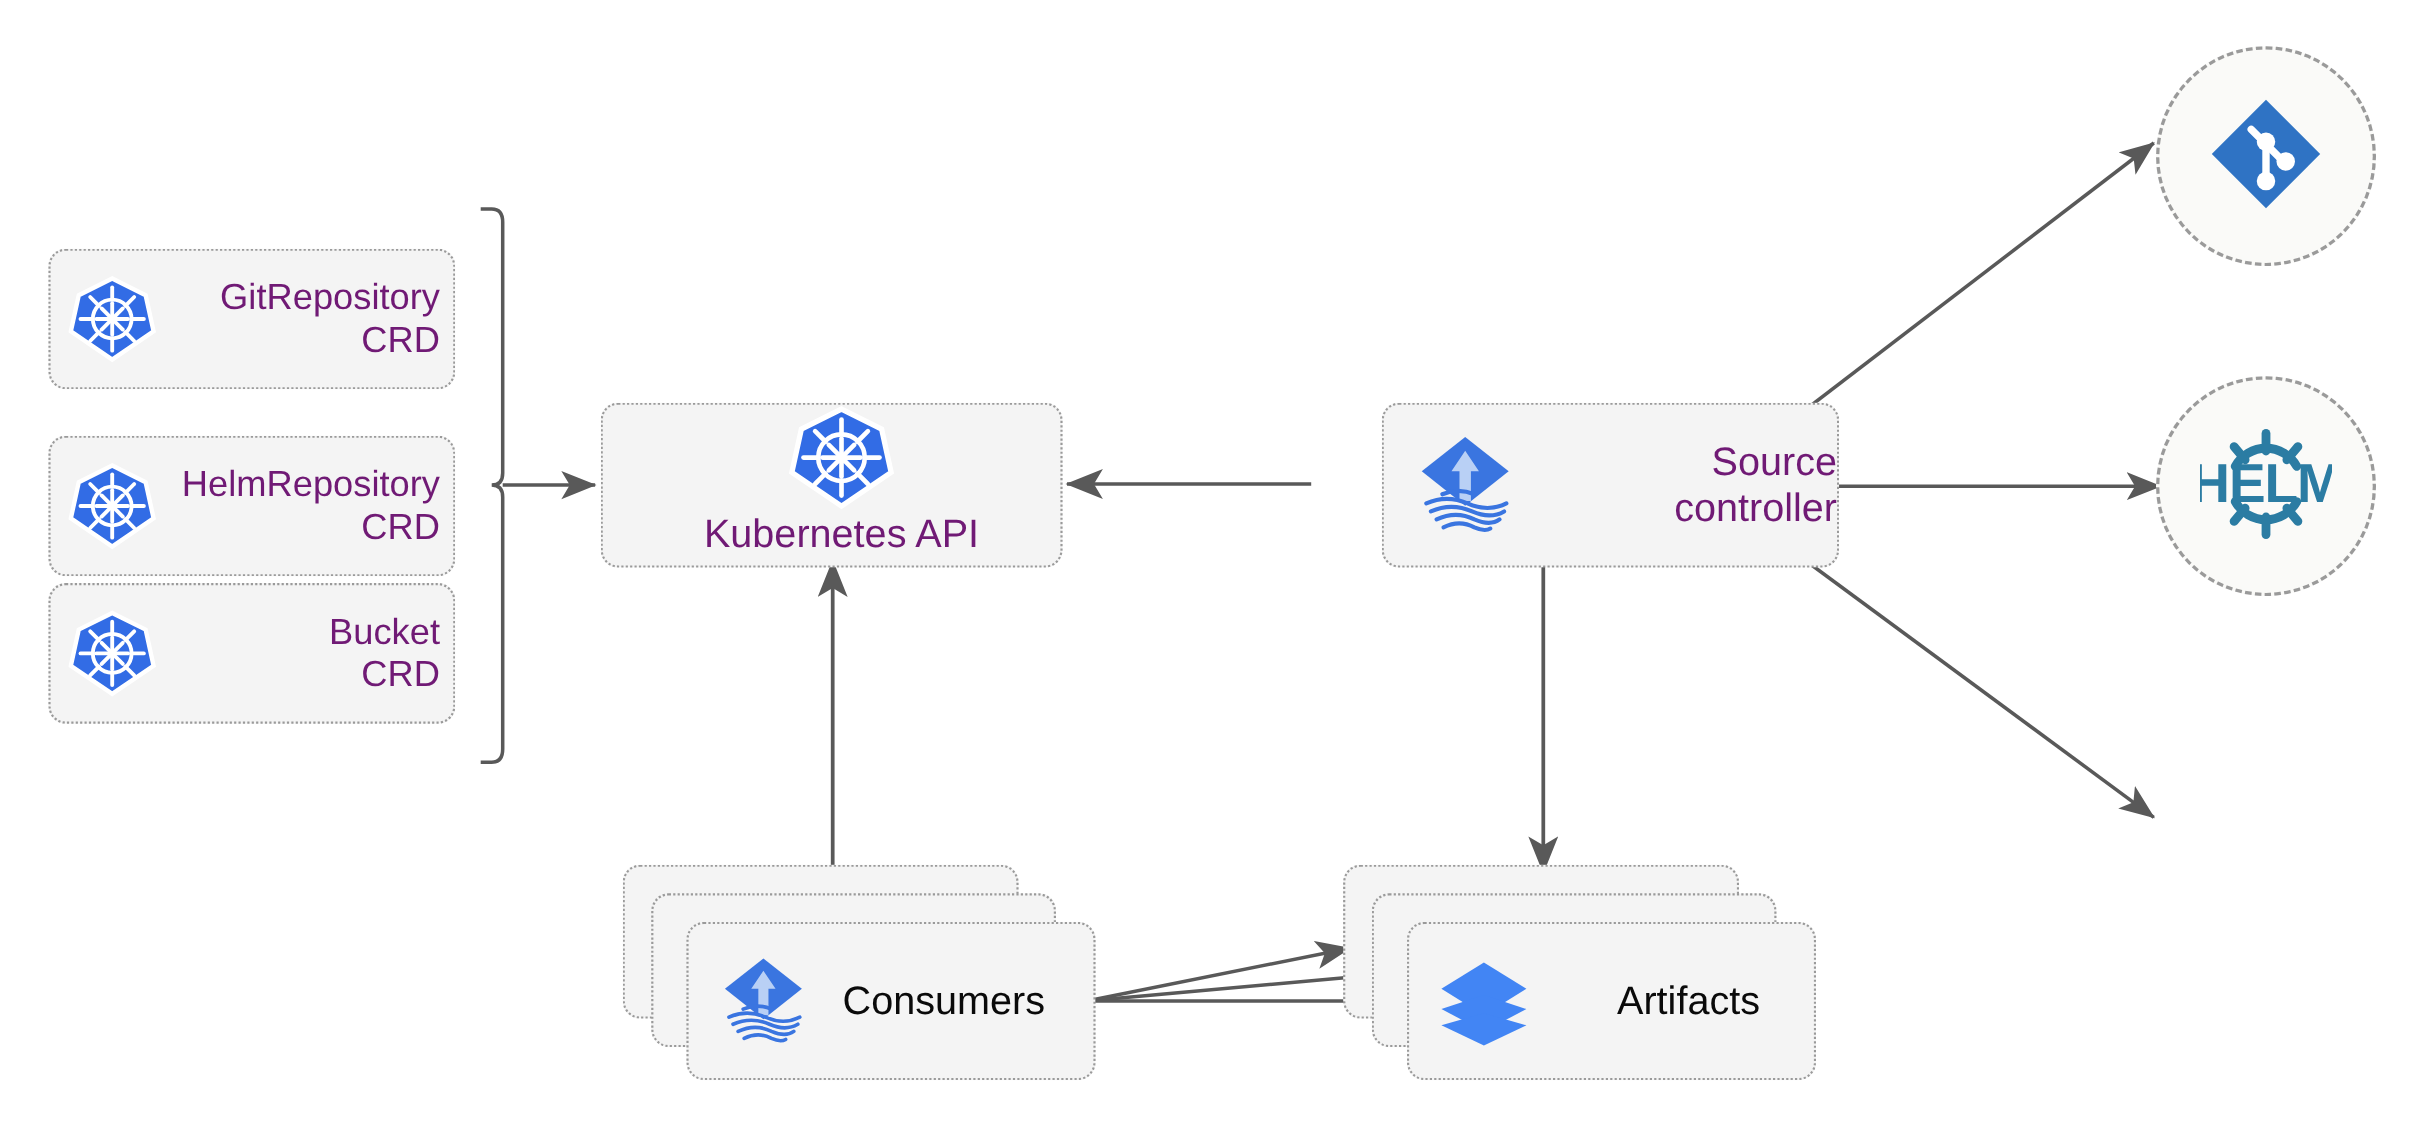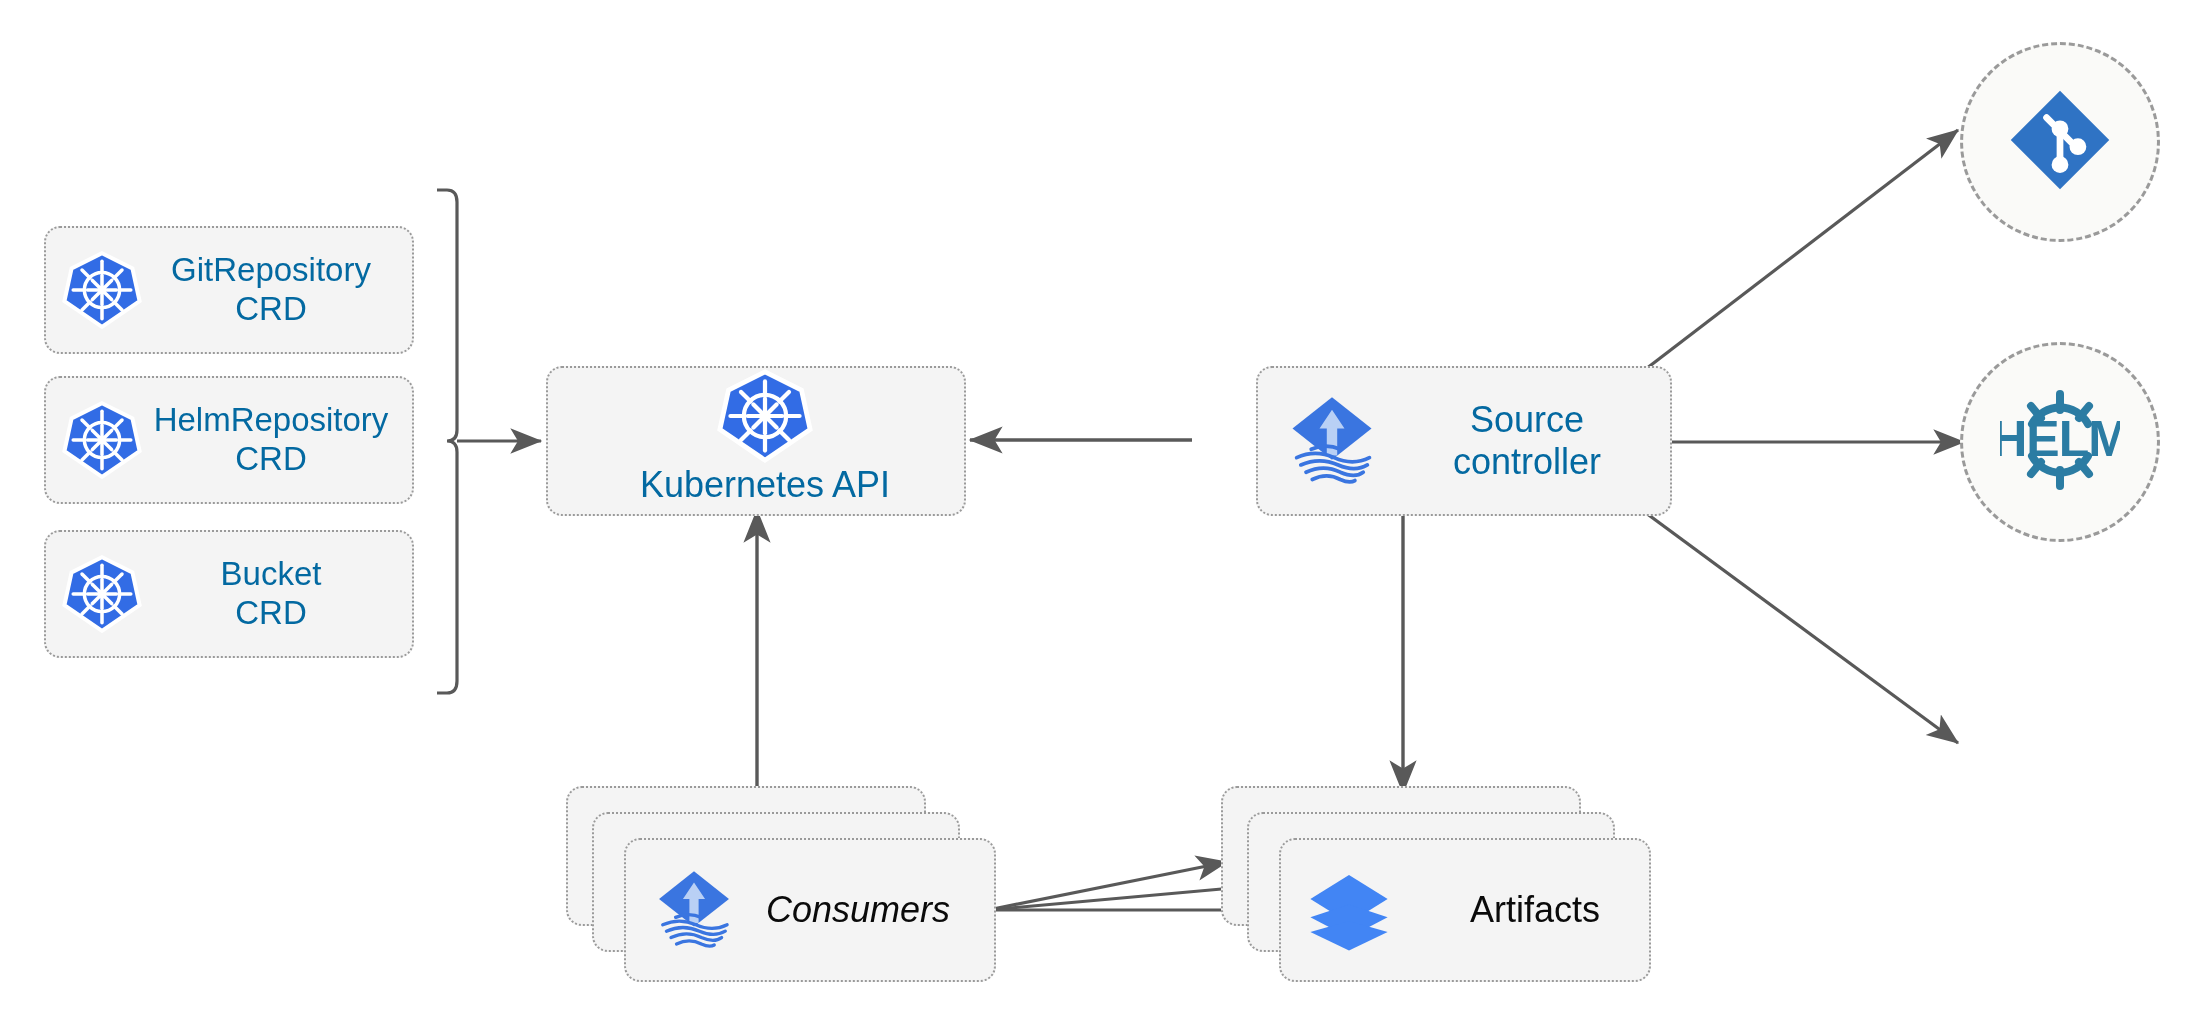--- a/index.html
+++ b/index.html
@@ -30,22 +30,22 @@
     position: absolute;
     background: #f4f4f4;
     border: 2px dotted #9a9a9a;
     border-radius: 16px;
     box-sizing: border-box;
     display: flex;
     align-items: center;
   }
   .card .label {
     flex: 1;
-    text-align: center;
-    color: #0369a1;
+    text-align: right;
+    color: #701a75;
     line-height: 1.18;
     white-space: pre-line;
   }
   .crd-card {
     width: 370px;
     height: 128px;
     left: 44px;
     padding-left: 16px;
   }
   .crd-card .label {
@@ -163,21 +163,21 @@
           <line x1="38" y1="38" x2="62" y2="62"></line>
           <line x1="62" y1="38" x2="38" y2="62"></line>
         </g>
         <circle cx="50" cy="50" r="5" fill="#ffffff"></circle>
       </svg>
     </span>
     <span class="label">GitRepository
 CRD</span>
   </div>
 
-  <div class="card crd-card" style="top:376px;">
+  <div class="card crd-card" style="top:396px;">
     <span class="icon-box">
       <svg width="80" height="80" viewBox="0 0 100 100">
         <polygon points="50,4 88,23 97,64 50,96 3,64 12,23" fill="#326ce5" stroke="#ffffff" stroke-width="5"></polygon>
         <g fill="none" stroke="#ffffff" stroke-width="4.4" stroke-linecap="round">
           <circle cx="50" cy="50" r="22"></circle>
           <line x1="50" y1="14" x2="50" y2="28"></line>
           <line x1="50" y1="72" x2="50" y2="86"></line>
           <line x1="14" y1="50" x2="28" y2="50"></line>
           <line x1="72" y1="50" x2="86" y2="50"></line>
           <line x1="25" y1="25" x2="35" y2="35"></line>
@@ -258,21 +258,21 @@
           <path d="M25,80 Q42,72 58,80 Q72,86 80,80"></path>
           <path d="M31,87 Q45,80 58,87 Q67,91 72,88"></path>
           <path d="M30,58 Q44,52 58,58"></path>
         </g>
       </svg>
     </span>
     <span class="label">Source
 controller</span>
   </div>
 
-  <div class="stack" style="left:566px; top:786px; width:430px; height:196px;font-style:italic;">
+  <div class="stack" style="left:566px; top:786px; width:430px; height:196px;">
     <div class="stack-sheet" style="left:0; top:0; width:360px; height:140px;"></div>
     <div class="stack-sheet" style="left:26px; top:26px; width:368px; height:140px;"></div>
     <div class="stack-sheet stack-front" style="left:58px; top:52px; width:372px; height:144px;">
       <span class="icon-box">
         <svg width="92" height="92" viewBox="0 0 100 100">
           <polygon points="50,8 88,38 50,68 12,38" fill="#3a75e0"></polygon>
           <path d="M50,20 L62,38 L55,38 L55,64 L45,64 L45,38 L38,38 Z" fill="#b9d0f5"></path>
           <g stroke="#3a75e0" stroke-width="3.6" fill="none" stroke-linecap="round">
             <path d="M16,66 Q34,58 52,66 Q70,74 86,66"></path>
             <path d="M20,73 Q38,65 56,73 Q72,80 84,73"></path>

